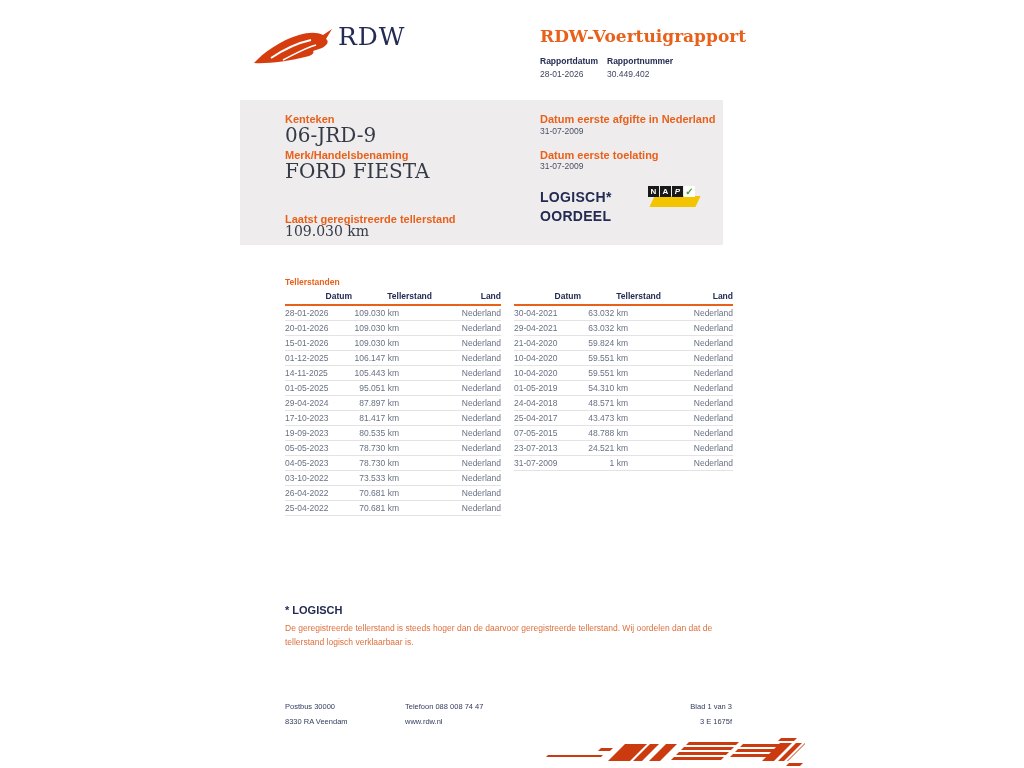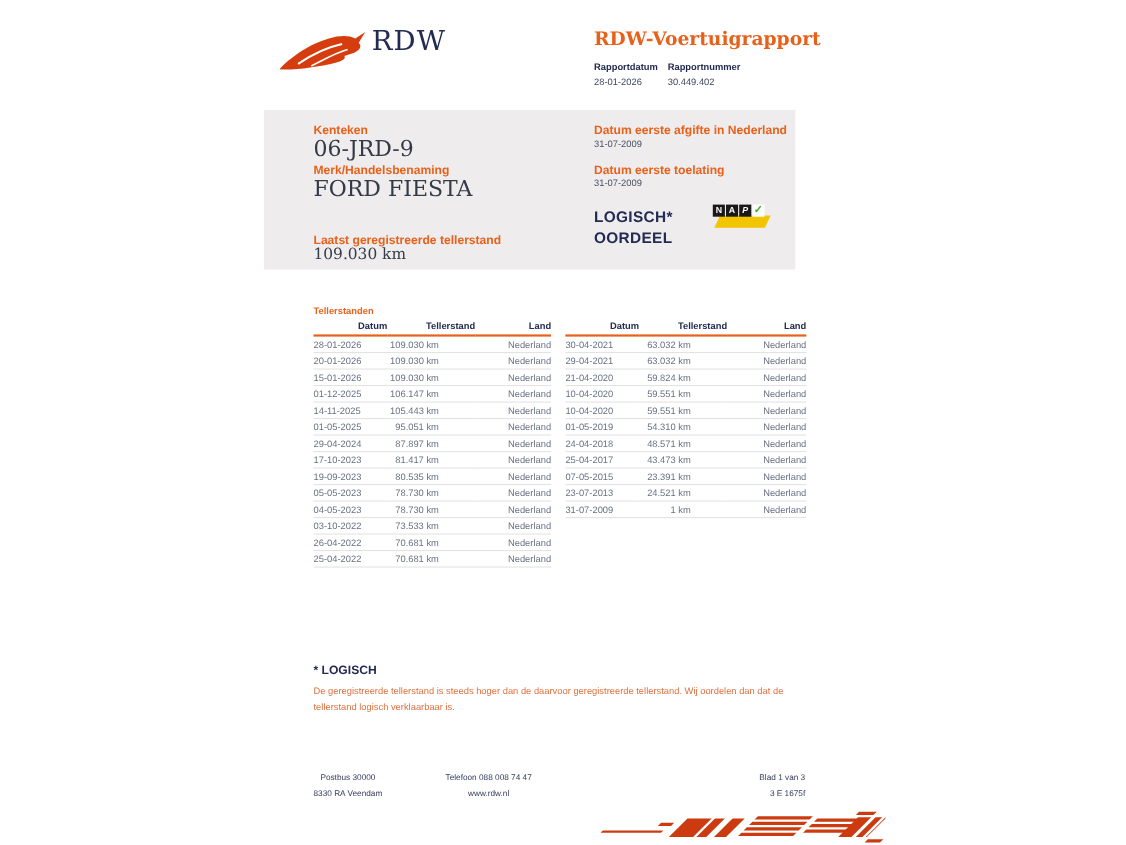--- a/index.html
+++ b/index.html
@@ -44,21 +44,21 @@
   table.meter th.land,table.meter td.land{text-align:right;}
   table.meter td{height:14px;color:var(--table_text,#687082);border-bottom:1px solid var(--row_line,#e3e3e3);padding:0;}
   .tval{display:inline-block;width:47px;text-align:right;}
 
   
   .fn-title{left:285px;top:604px;font-size:11px;font-weight:bold;color:var(--navy,#232b52);}
   .fn-text{left:285px;top:621px;width:450px;font-size:8.5px;line-height:14px;
            color:var(--text_orange_light,#de6f3c);}
 
   
-  .foot{font-size:7.5px;color:#333c5e;line-height:15px;text-align:center;}
+  .foot{font-size:7.5px;color:#333c5e;line-height:15px;}
   .foot-left{left:285px;top:699px;}
   .foot-mid{left:405px;top:699px;}
   .foot-right{left:612px;top:699px;width:120px;text-align:right;}
 
   .deco{left:540px;top:735px;width:265px;height:33px;}
 </style>
 </head>
 <body>
 
 <div class="page">
@@ -241,21 +241,21 @@
           <td><span class="tval">48.571 km</span></td>
           <td class="land">Nederland</td>
         </tr>
         <tr>
           <td>25-04-2017</td>
           <td><span class="tval">43.473 km</span></td>
           <td class="land">Nederland</td>
         </tr>
         <tr>
           <td>07-05-2015</td>
-          <td><span class="tval">23.391 km</span></td>
+          <td><span class="tval">48.788 km</span></td>
           <td class="land">Nederland</td>
         </tr>
         <tr>
           <td>23-07-2013</td>
           <td><span class="tval">24.521 km</span></td>
           <td class="land">Nederland</td>
         </tr>
         <tr>
           <td>31-07-2009</td>
           <td><span class="tval">1 km</span></td>

